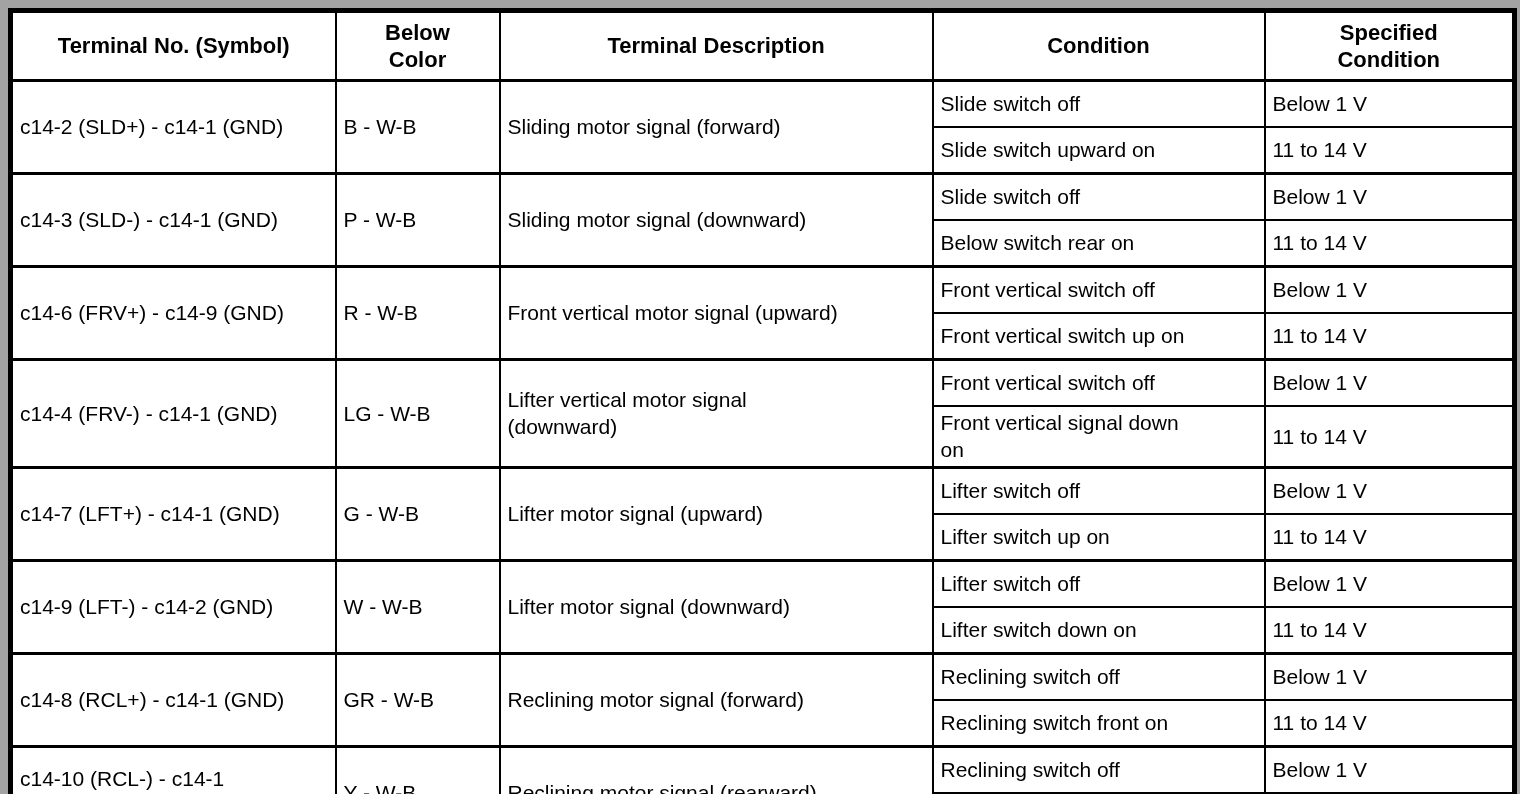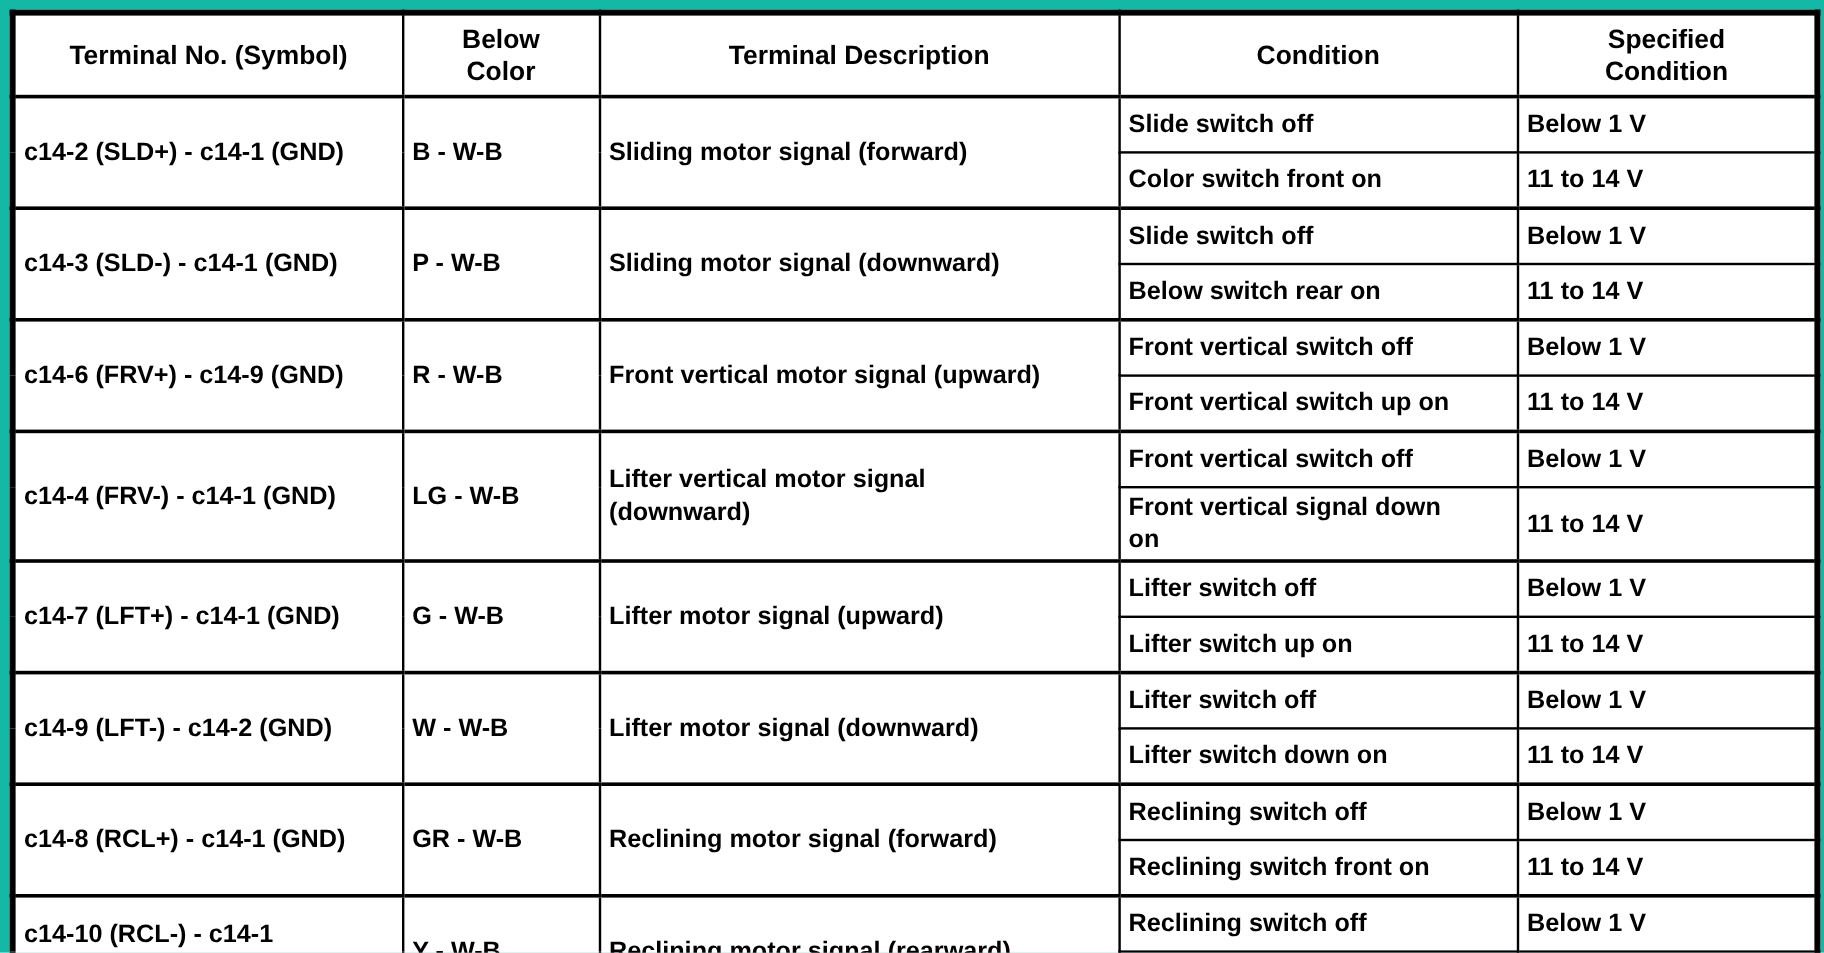--- a/index.html
+++ b/index.html
@@ -6,21 +6,21 @@
     margin: 0;
     padding: 0;
     background: #ffffff;
     font-family: "Liberation Sans", "DejaVu Sans", sans-serif;
     color: #000000;
   }
   .page {
     position: relative;
     width: 1520px;
     height: 794px;
-    background: #14b8a6;
+    background: #a3a3a3;
   }
   table.spec-table {
     position: absolute;
     left: 8px;
     top: 8px;
     width: 1504px;
     border-collapse: collapse;
     table-layout: fixed;
     border: 5px solid #000000;
     background: #ffffff;
@@ -42,21 +42,21 @@
     font-size: 22px;
     font-weight: bold;
     text-align: center;
     vertical-align: middle;
     padding: 2px 4px;
     border-bottom: 3px solid #000000;
     line-height: 1.25;
   }
   tbody td {
     font-size: 21px;
-    font-weight: bold;
+    font-weight: normal;
     text-align: left;
     vertical-align: middle;
     padding: 2px 4px 2px 7px;
     line-height: 1.3;
     height: 40px;
   }
   tbody tr.group-start td {
     border-top: 3px solid #000000;
   }
 </style>
@@ -86,21 +86,21 @@
     <tbody>
 
       <tr class="group-start">
         <td rowspan="2">c14-2 (SLD+) - c14-1 (GND)</td>
         <td rowspan="2">B - W-B</td>
         <td rowspan="2">Sliding motor signal (forward)</td>
         <td>Slide switch off</td>
         <td>Below 1 V</td>
       </tr>
       <tr>
-        <td>Color switch front on</td>
+        <td>Slide switch upward on</td>
         <td>11 to 14 V</td>
       </tr>
 
       <tr class="group-start">
         <td rowspan="2">c14-3 (SLD-) - c14-1 (GND)</td>
         <td rowspan="2">P - W-B</td>
         <td rowspan="2">Sliding motor signal (downward)</td>
         <td>Slide switch off</td>
         <td>Below 1 V</td>
       </tr>

